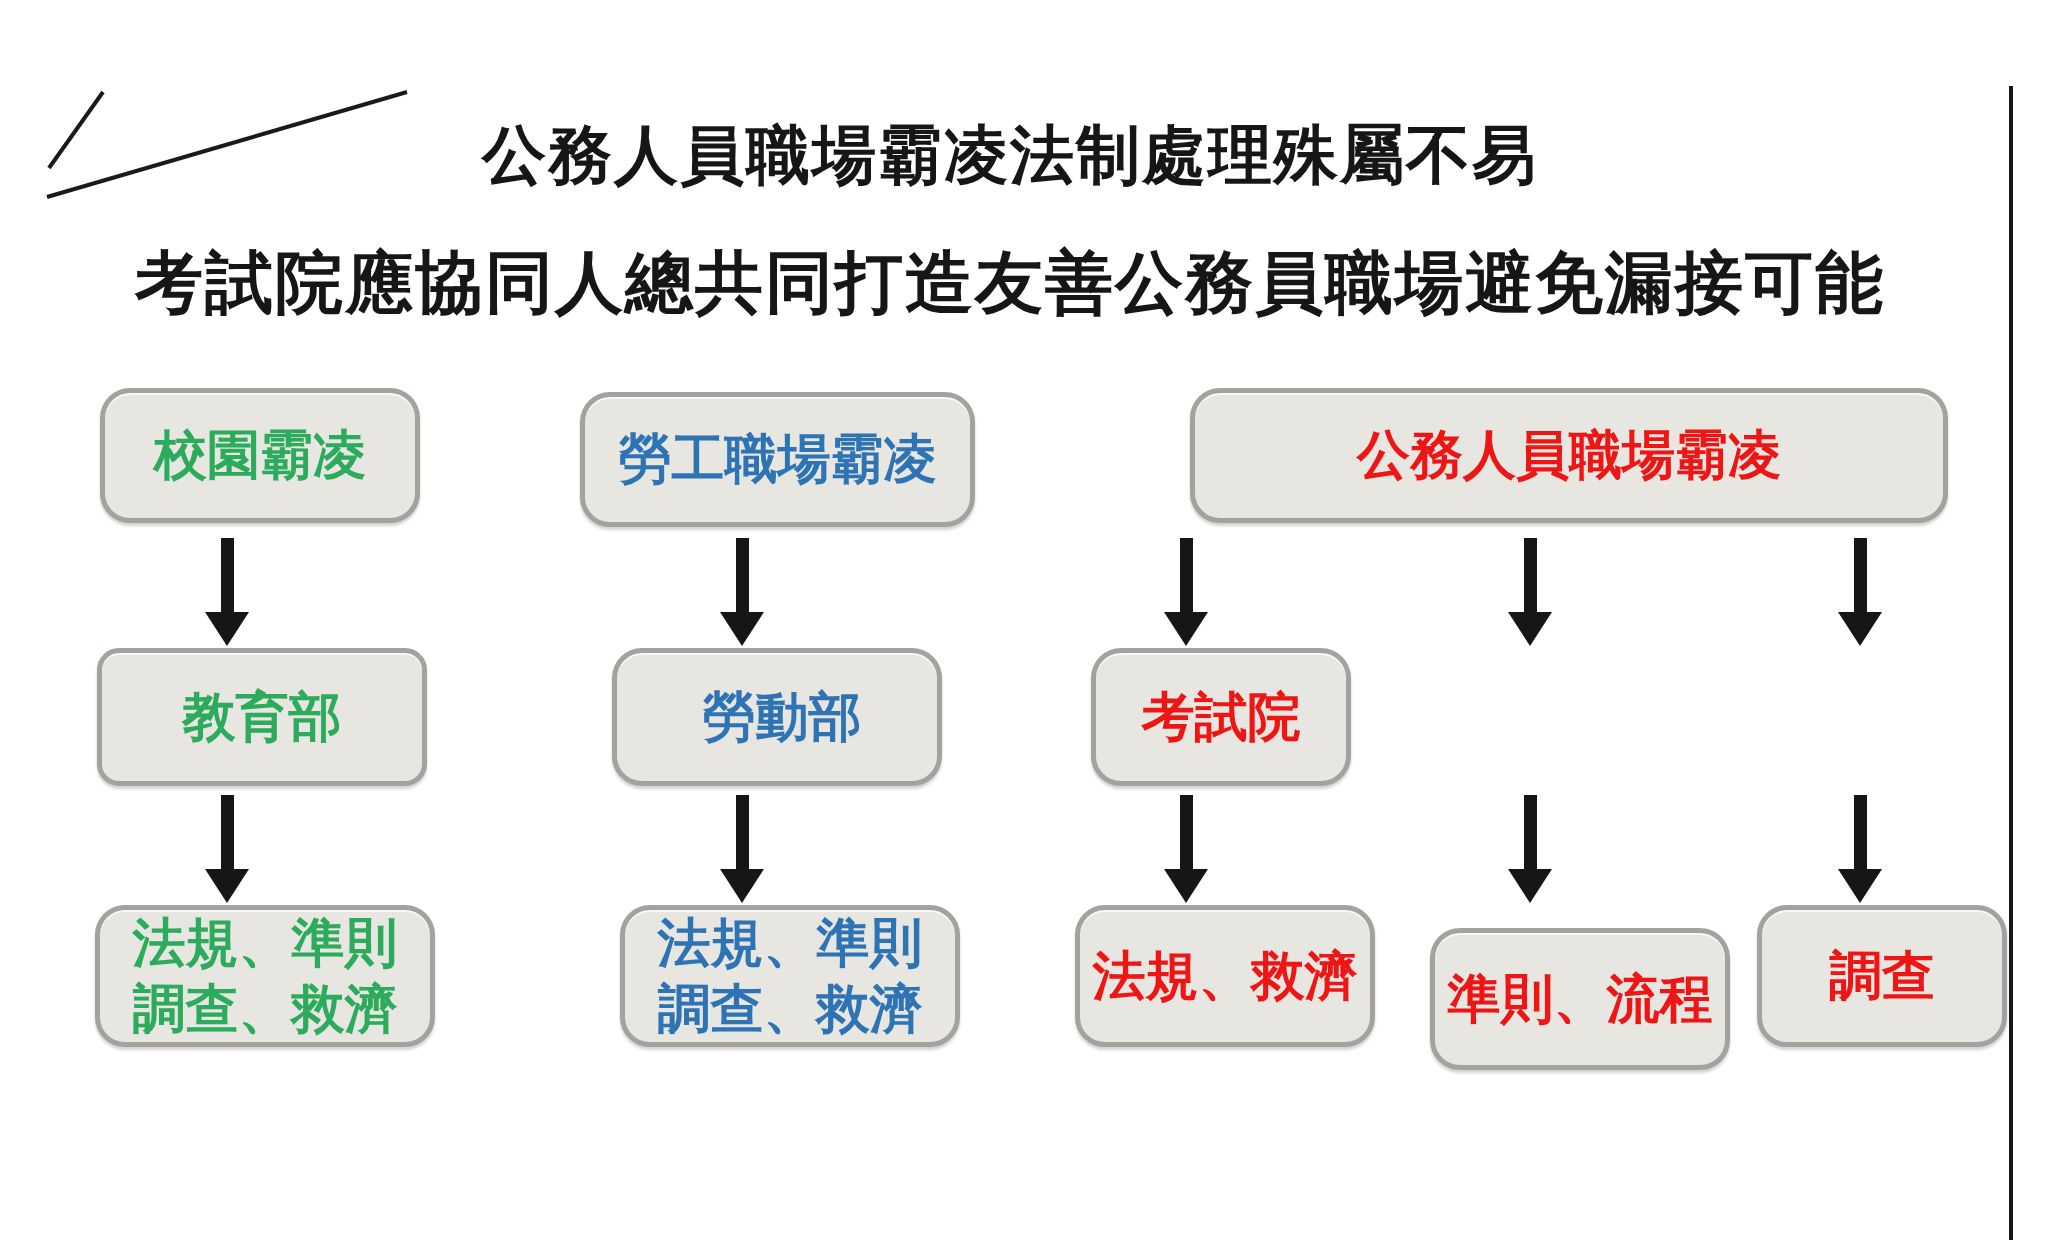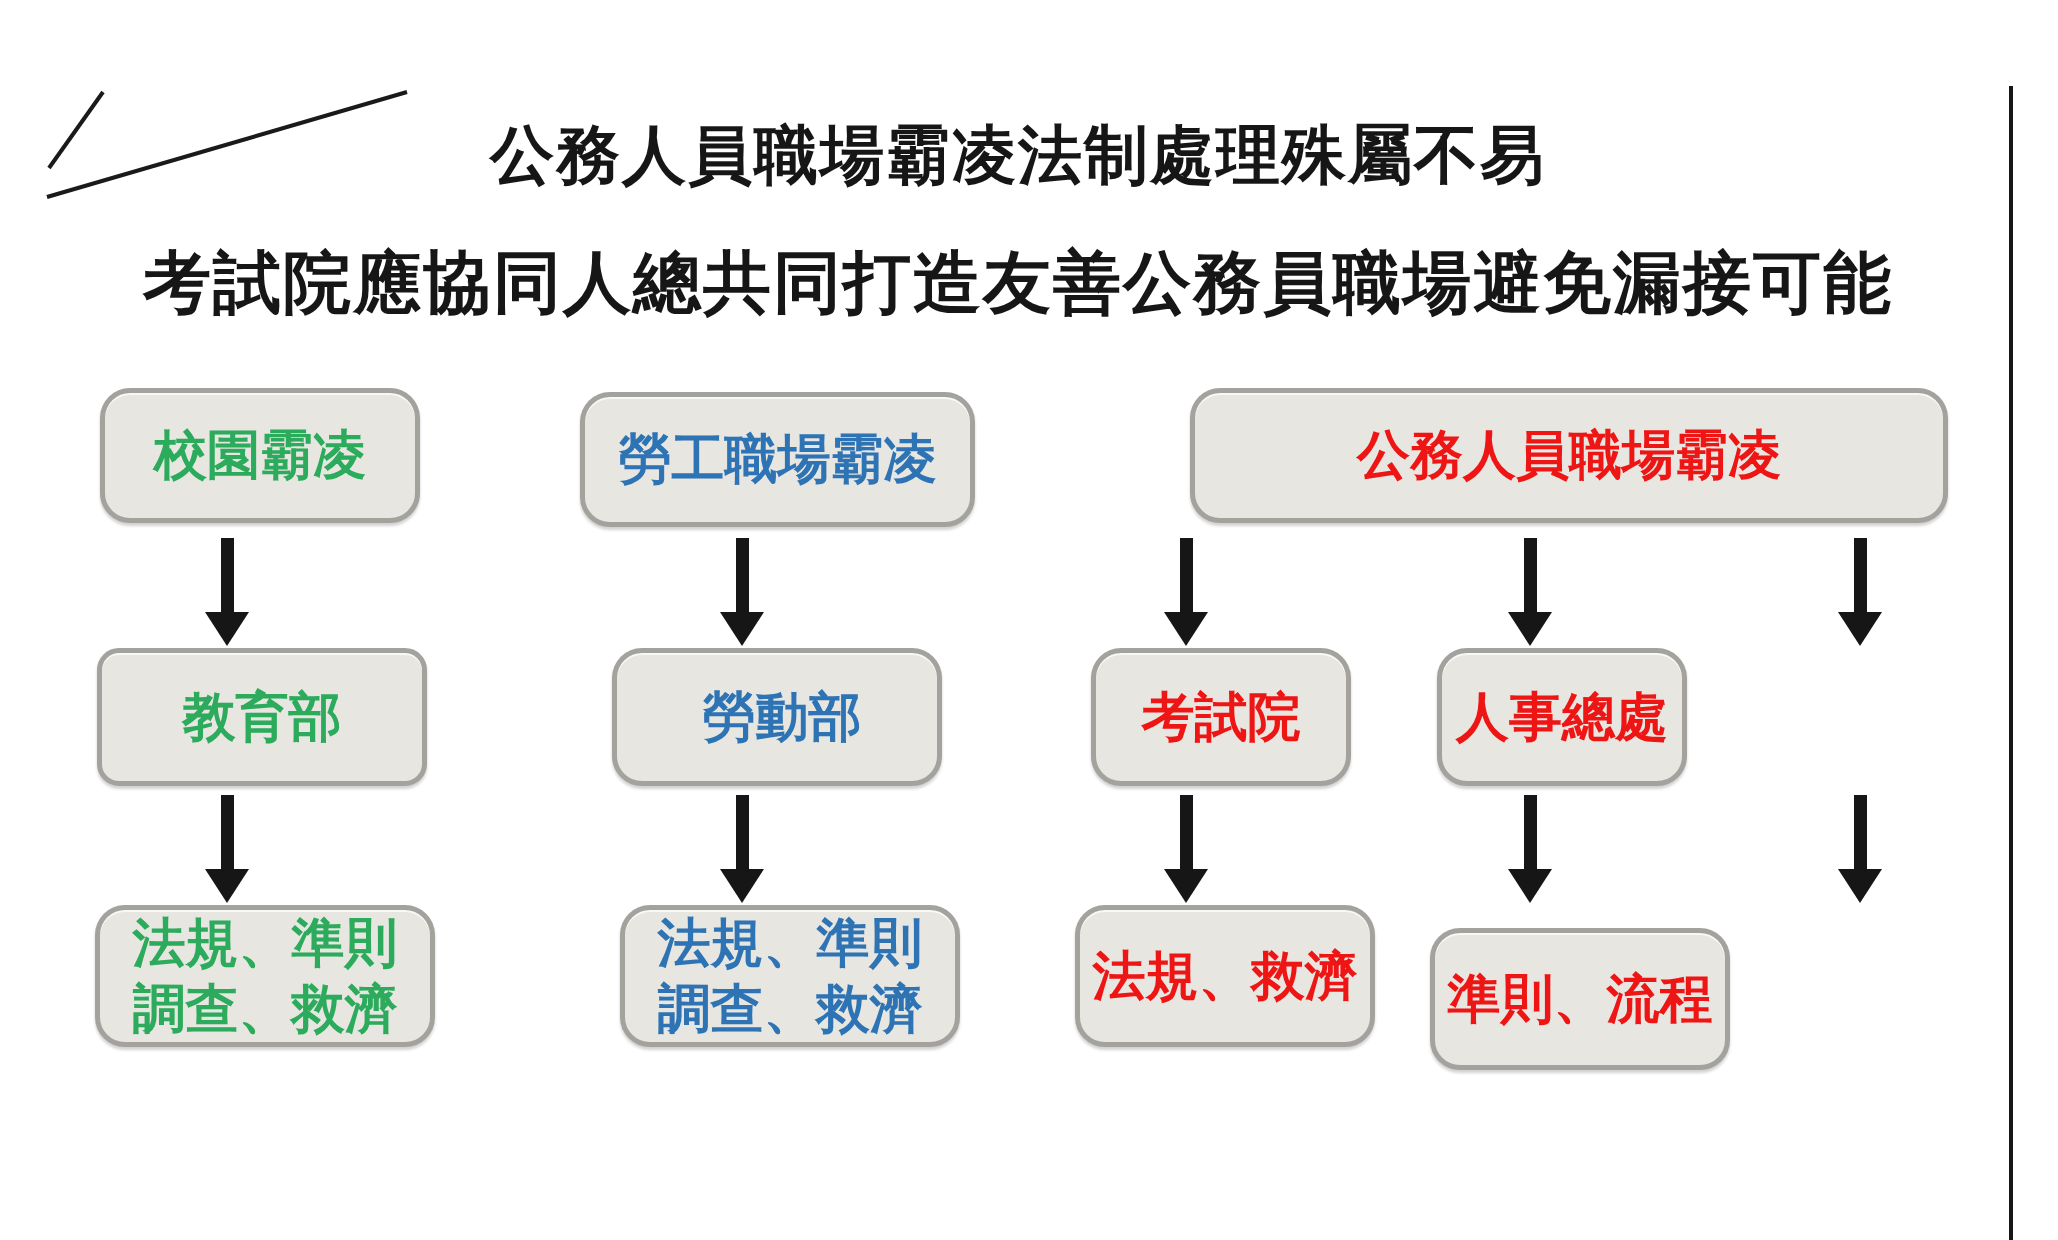--- a/index.html
+++ b/index.html
@@ -12,21 +12,21 @@
   }
   :root {
     --green:#2bab5b;
     --blue:#2e74b5;
     --red:#ee1515;
     --box-fill:#e8e6e1;
     --box-border:#a4a29d;
     --ink:#161616;
   }
   .title {
-    position:absolute; left:12px; width:2012px;
+    position:absolute; left:4px; width:2012px;
     text-align:center; font-weight:bold; color:var(--ink);
     letter-spacing:2px;
   }
   .title-1 { top:112px; font-size:64px; }
   .title-2 { top:238px; font-size:68px; }
 
   .node {
     position:absolute;
     background:var(--box-fill);
     border:5px solid var(--box-border);
@@ -99,21 +99,20 @@
       <div class="arrow-head"></div>
     </div>
   <div class="arrow a-r1" style="left:1838px;">
       <div class="arrow-shaft"></div>
       <div class="arrow-head"></div>
     </div>
 
   <div class="node green" style="left:62px;  top:648px; width:330px; height:138px;border-radius:22px;">教育部</div>
   <div class="node blue" style="left:577px; top:648px; width:330px; height:138px;padding-left:10px;">勞動部</div>
   <div class="node red" style="left:1056px;top:648px; width:260px; height:138px;">考試院</div>
-  <div class="node red" style="left:1402px;top:648px; width:250px; height:138px;">人事總處</div>
 
   <div class="arrow a-r2" style="left:205px;">
       <div class="arrow-shaft"></div>
       <div class="arrow-head"></div>
     </div>
   <div class="arrow a-r2" style="left:720px;">
       <div class="arrow-shaft"></div>
       <div class="arrow-head"></div>
     </div>
   <div class="arrow a-r2" style="left:1164px;">
@@ -128,14 +127,15 @@
       <div class="arrow-shaft"></div>
       <div class="arrow-head"></div>
     </div>
 
   <div class="node green" style="left:60px;  top:905px; width:340px; height:142px;">法規、準則
 調查、救濟</div>
   <div class="node blue" style="left:585px; top:905px; width:340px; height:142px;">法規、準則
 調查、救濟</div>
   <div class="node red" style="left:1040px;top:905px; width:300px; height:142px;">法規、救濟</div>
   <div class="node red" style="left:1395px;top:928px; width:300px; height:142px;">準則、流程</div>
+  <div class="node red" style="left:1722px;top:905px; width:250px; height:142px;">調查</div>
 
 </div>
 
 </body></html>

